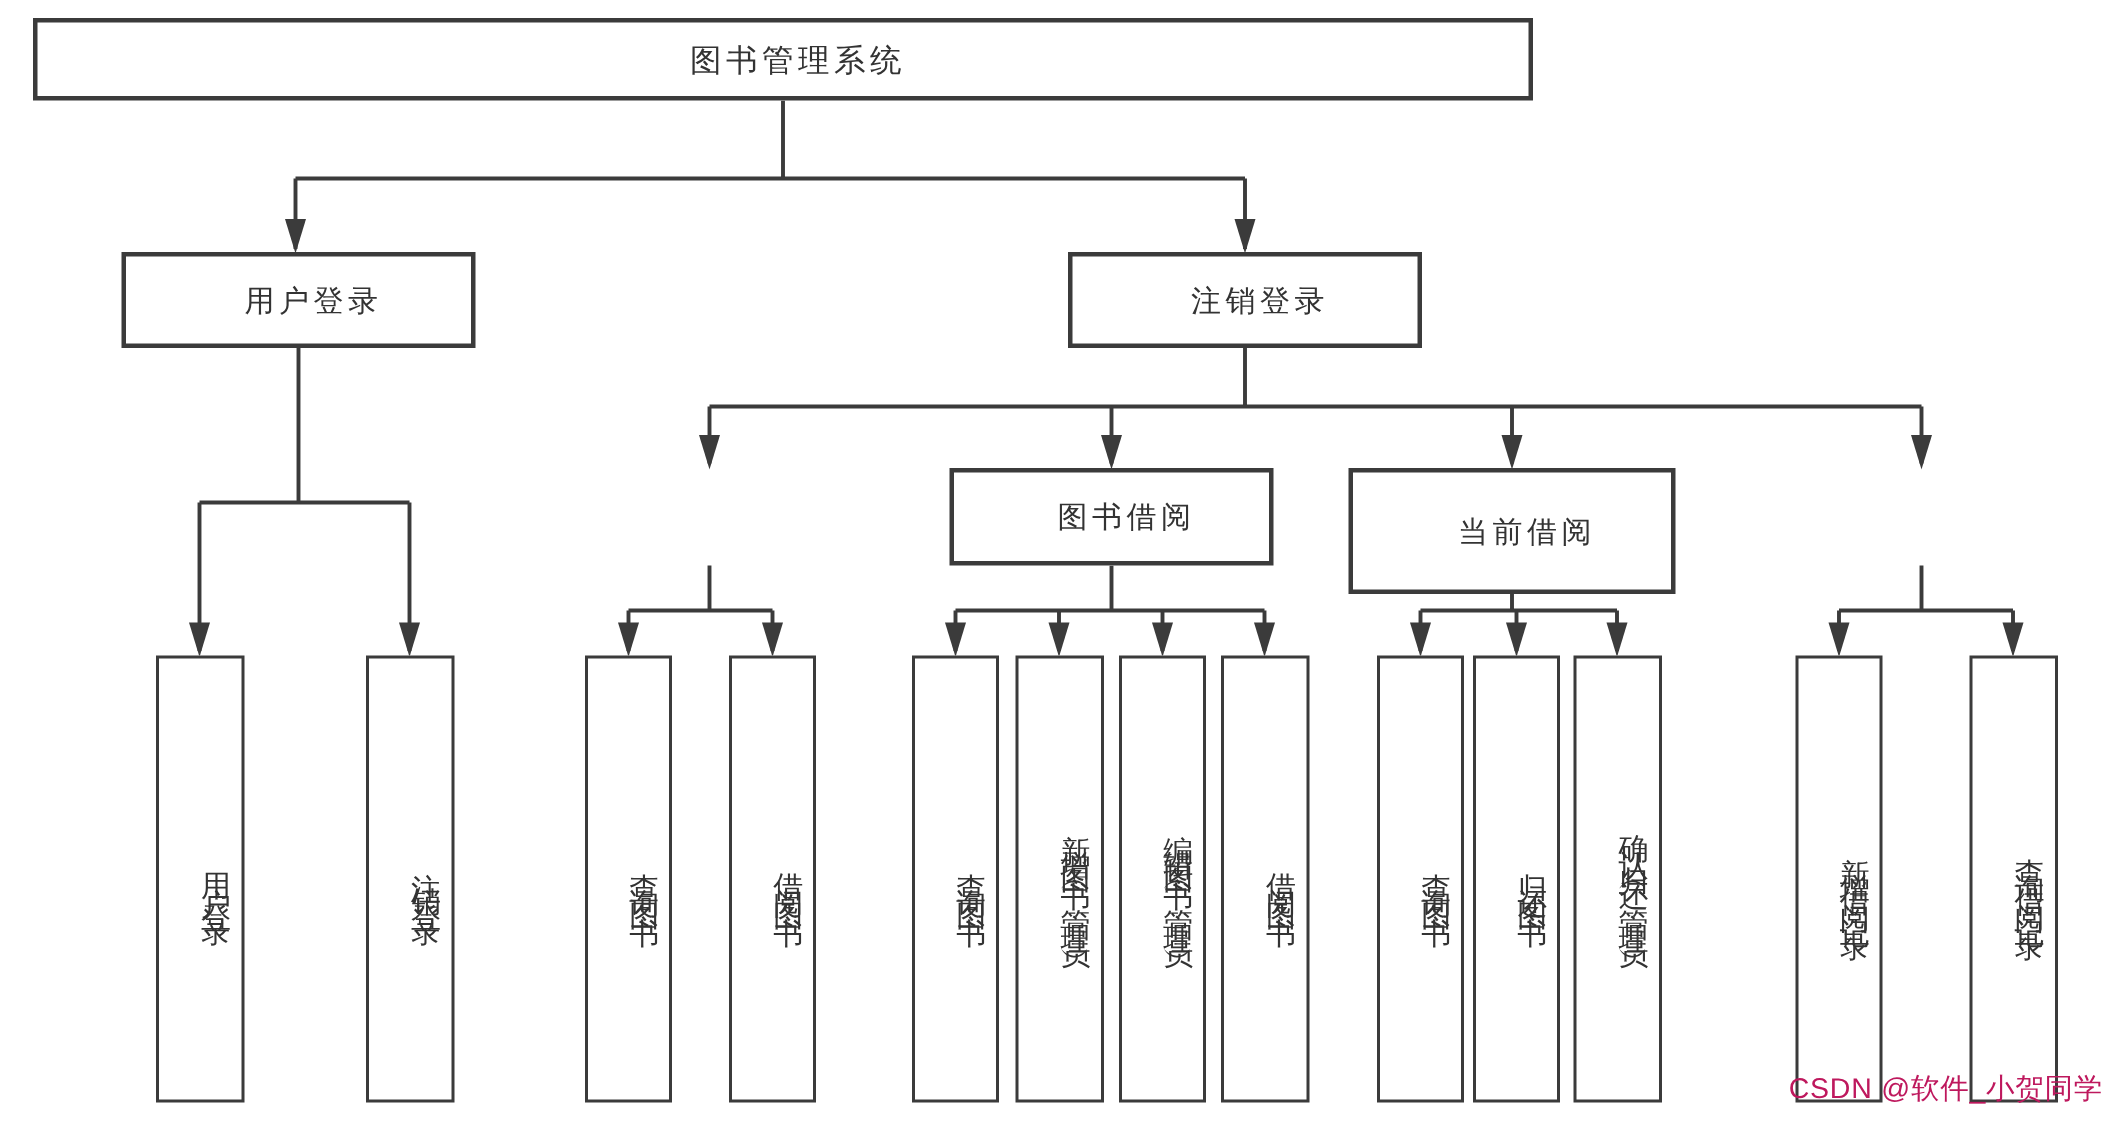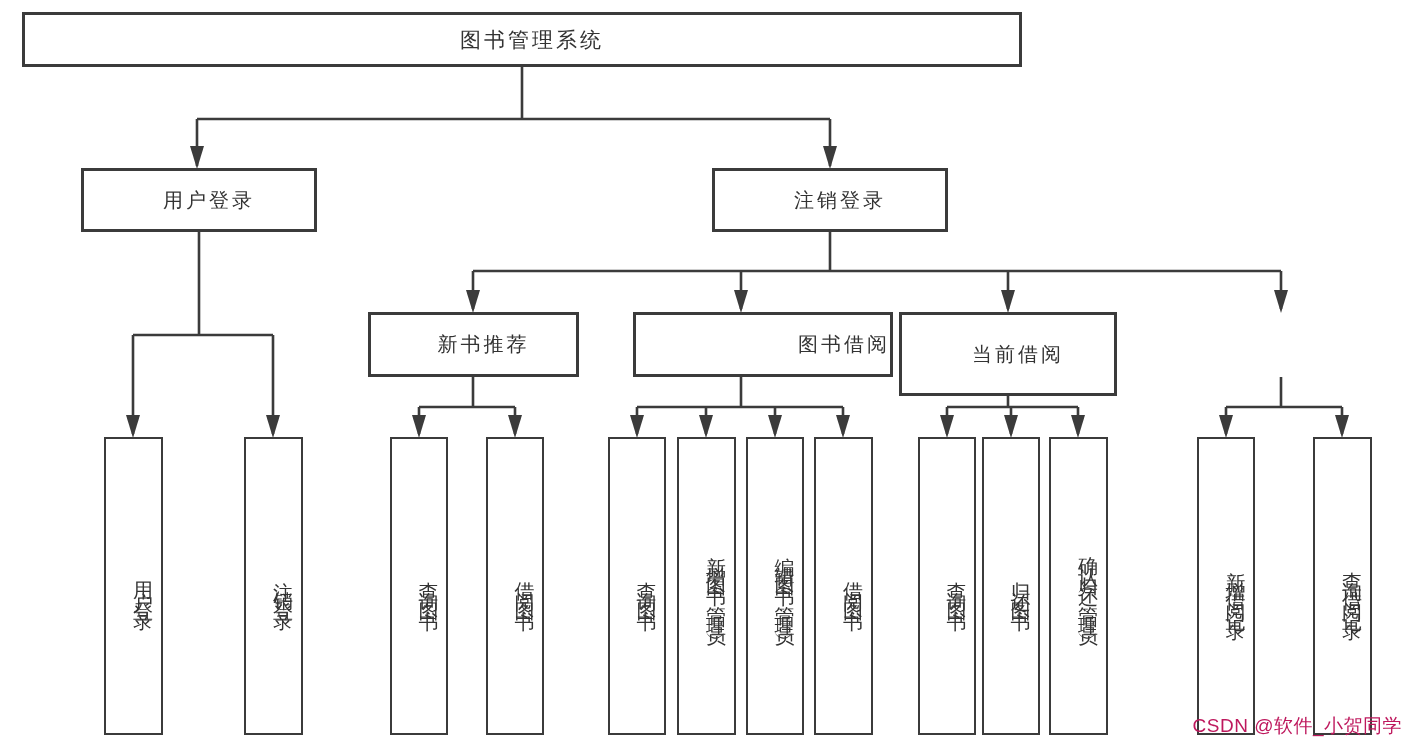--- a/index.html
+++ b/index.html
@@ -89,24 +89,21 @@
     <span>图书管理系统</span>
   </div>
 
   <div class="node" style="left:81px;top:168px;width:236px;height:64px;">
     <span>用户登录</span>
   </div>
   <div class="node" style="left:712px;top:168px;width:236px;height:64px;">
     <span>注销登录</span>
   </div>
 
-  <div class="node" style="left:368px;top:312px;width:211px;height:65px;">
-    <span>新书推荐</span>
-  </div>
-  <div class="node" style="left:633px;top:312px;width:260px;height:65px;justify-content:flex-end;">
+  <div class="node" style="left:633px;top:312px;width:216px;height:65px;">
     <span>图书借阅</span>
   </div>
   <div class="node" style="left:899px;top:312px;width:218px;height:84px;">
     <span>当前借阅</span>
   </div>
 
   <div class="node leaf" style="left:104px;top:437px;width:59px;height:298px;">
     <span class="vlabel">用户登录</span>
   </div>
   <div class="node leaf" style="left:244px;top:437px;width:59px;height:298px;">

